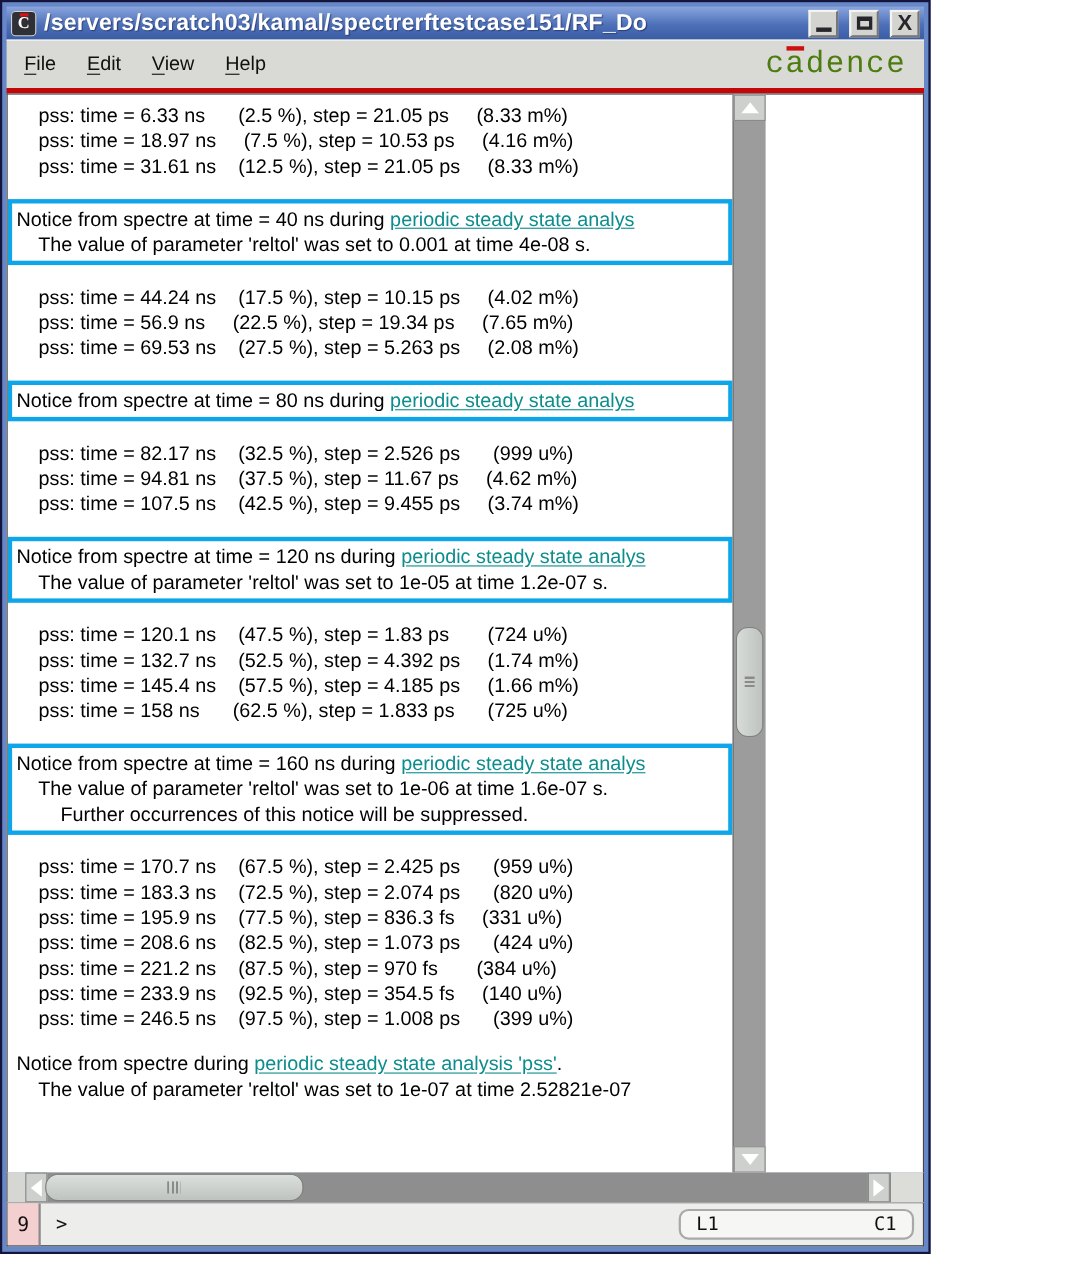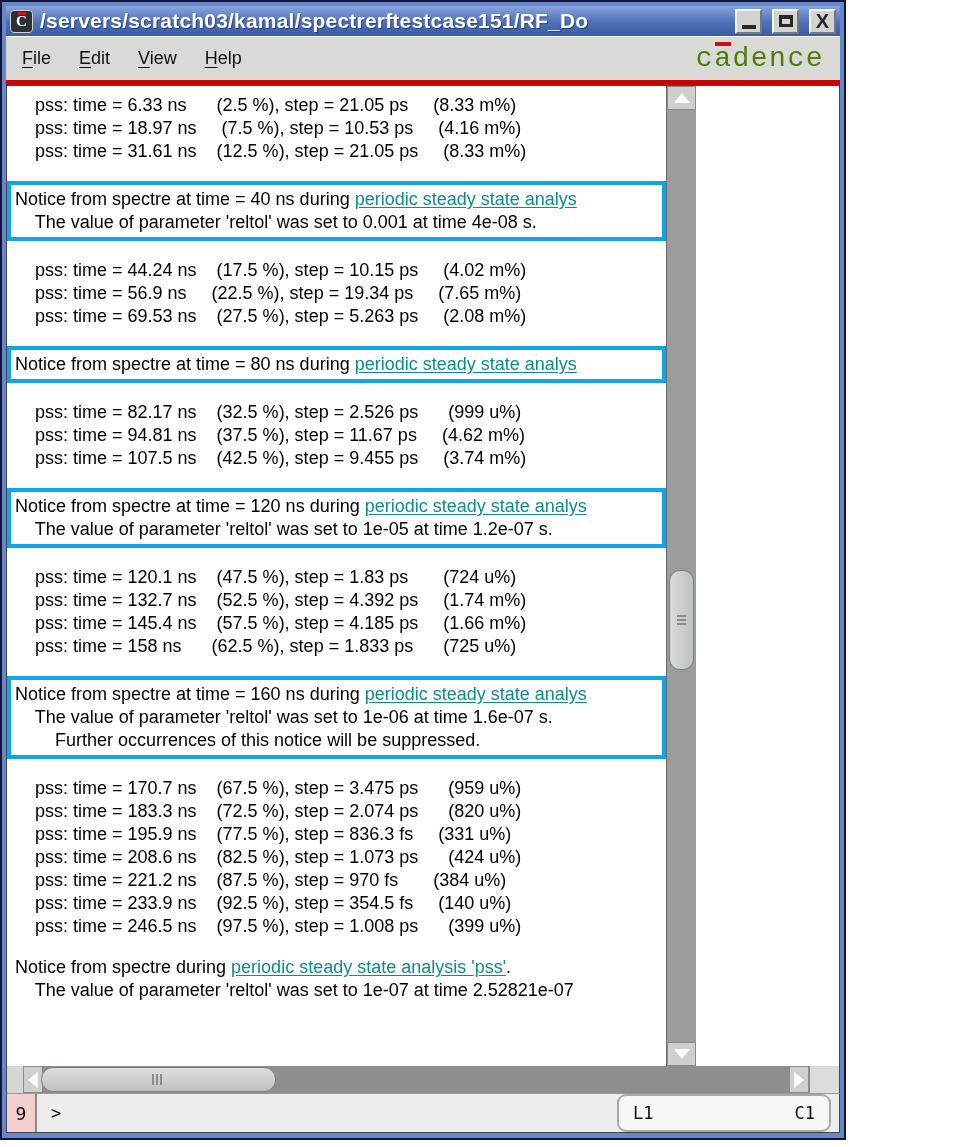--- a/index.html
+++ b/index.html
@@ -108,21 +108,21 @@
     height:40px; flex:0 0 40px; background:#ededeb; border:1px solid #46464a; border-top:1px solid #9a9a9a;
     display:flex; align-items:center; padding:0 0 0 0; gap:14px;
   }
   .status-left {
     width:30px; height:100%; background:#f3cfcf; border-right:2px solid #8a8a8a;
     display:flex; align-items:center; justify-content:center;
     font-family:"DejaVu Sans Mono",monospace; font-size:18px; color:#101010;
   }
   .prompt { font-family:"DejaVu Sans Mono",monospace; font-size:17px; color:#101010; }
   .status-right {
-    margin-left:auto; margin-right:8px; width:214px; height:38px;
+    margin-left:auto; margin-right:8px; width:214px; height:28px;
     border:2px solid #a8a8a8; border-radius:9px; background:#f6f6f4;
     display:flex; align-items:center; justify-content:space-between; padding:0 14px;
     font-family:"DejaVu Sans Mono",monospace; font-size:17px; color:#101010;
   }
 </style>
 </head>
 <body>
 
 <div class="window">
 
@@ -193,21 +193,21 @@
           <div class="line">    pss: time = 158 ns      (62.5 %), step = 1.833 ps      (725 u%)</div>
         </div>
         <div class="gap"></div>
         <div class="notice-box">
           <div class="line">Notice from spectre at time = 160 ns during <span class="link">periodic steady state analys</span></div>
           <div class="line">    The value of parameter 'reltol' was set to 1e-06 at time 1.6e-07 s.</div>
           <div class="line">        Further occurrences of this notice will be suppressed.</div>
         </div>
         <div class="gap"></div>
         <div class="plain-block">
-          <div class="line">    pss: time = 170.7 ns    (67.5 %), step = 3.475 ps      (959 u%)</div>
+          <div class="line">    pss: time = 170.7 ns    (67.5 %), step = 2.425 ps      (959 u%)</div>
           <div class="line">    pss: time = 183.3 ns    (72.5 %), step = 2.074 ps      (820 u%)</div>
           <div class="line">    pss: time = 195.9 ns    (77.5 %), step = 836.3 fs     (331 u%)</div>
           <div class="line">    pss: time = 208.6 ns    (82.5 %), step = 1.073 ps      (424 u%)</div>
           <div class="line">    pss: time = 221.2 ns    (87.5 %), step = 970 fs       (384 u%)</div>
           <div class="line">    pss: time = 233.9 ns    (92.5 %), step = 354.5 fs     (140 u%)</div>
           <div class="line">    pss: time = 246.5 ns    (97.5 %), step = 1.008 ps      (399 u%)</div>
         </div>
         <div class="gap"></div>
         <div class="plain-block">
           <div class="line">Notice from spectre during <span class="link">periodic steady state analysis 'pss'</span>.</div>

